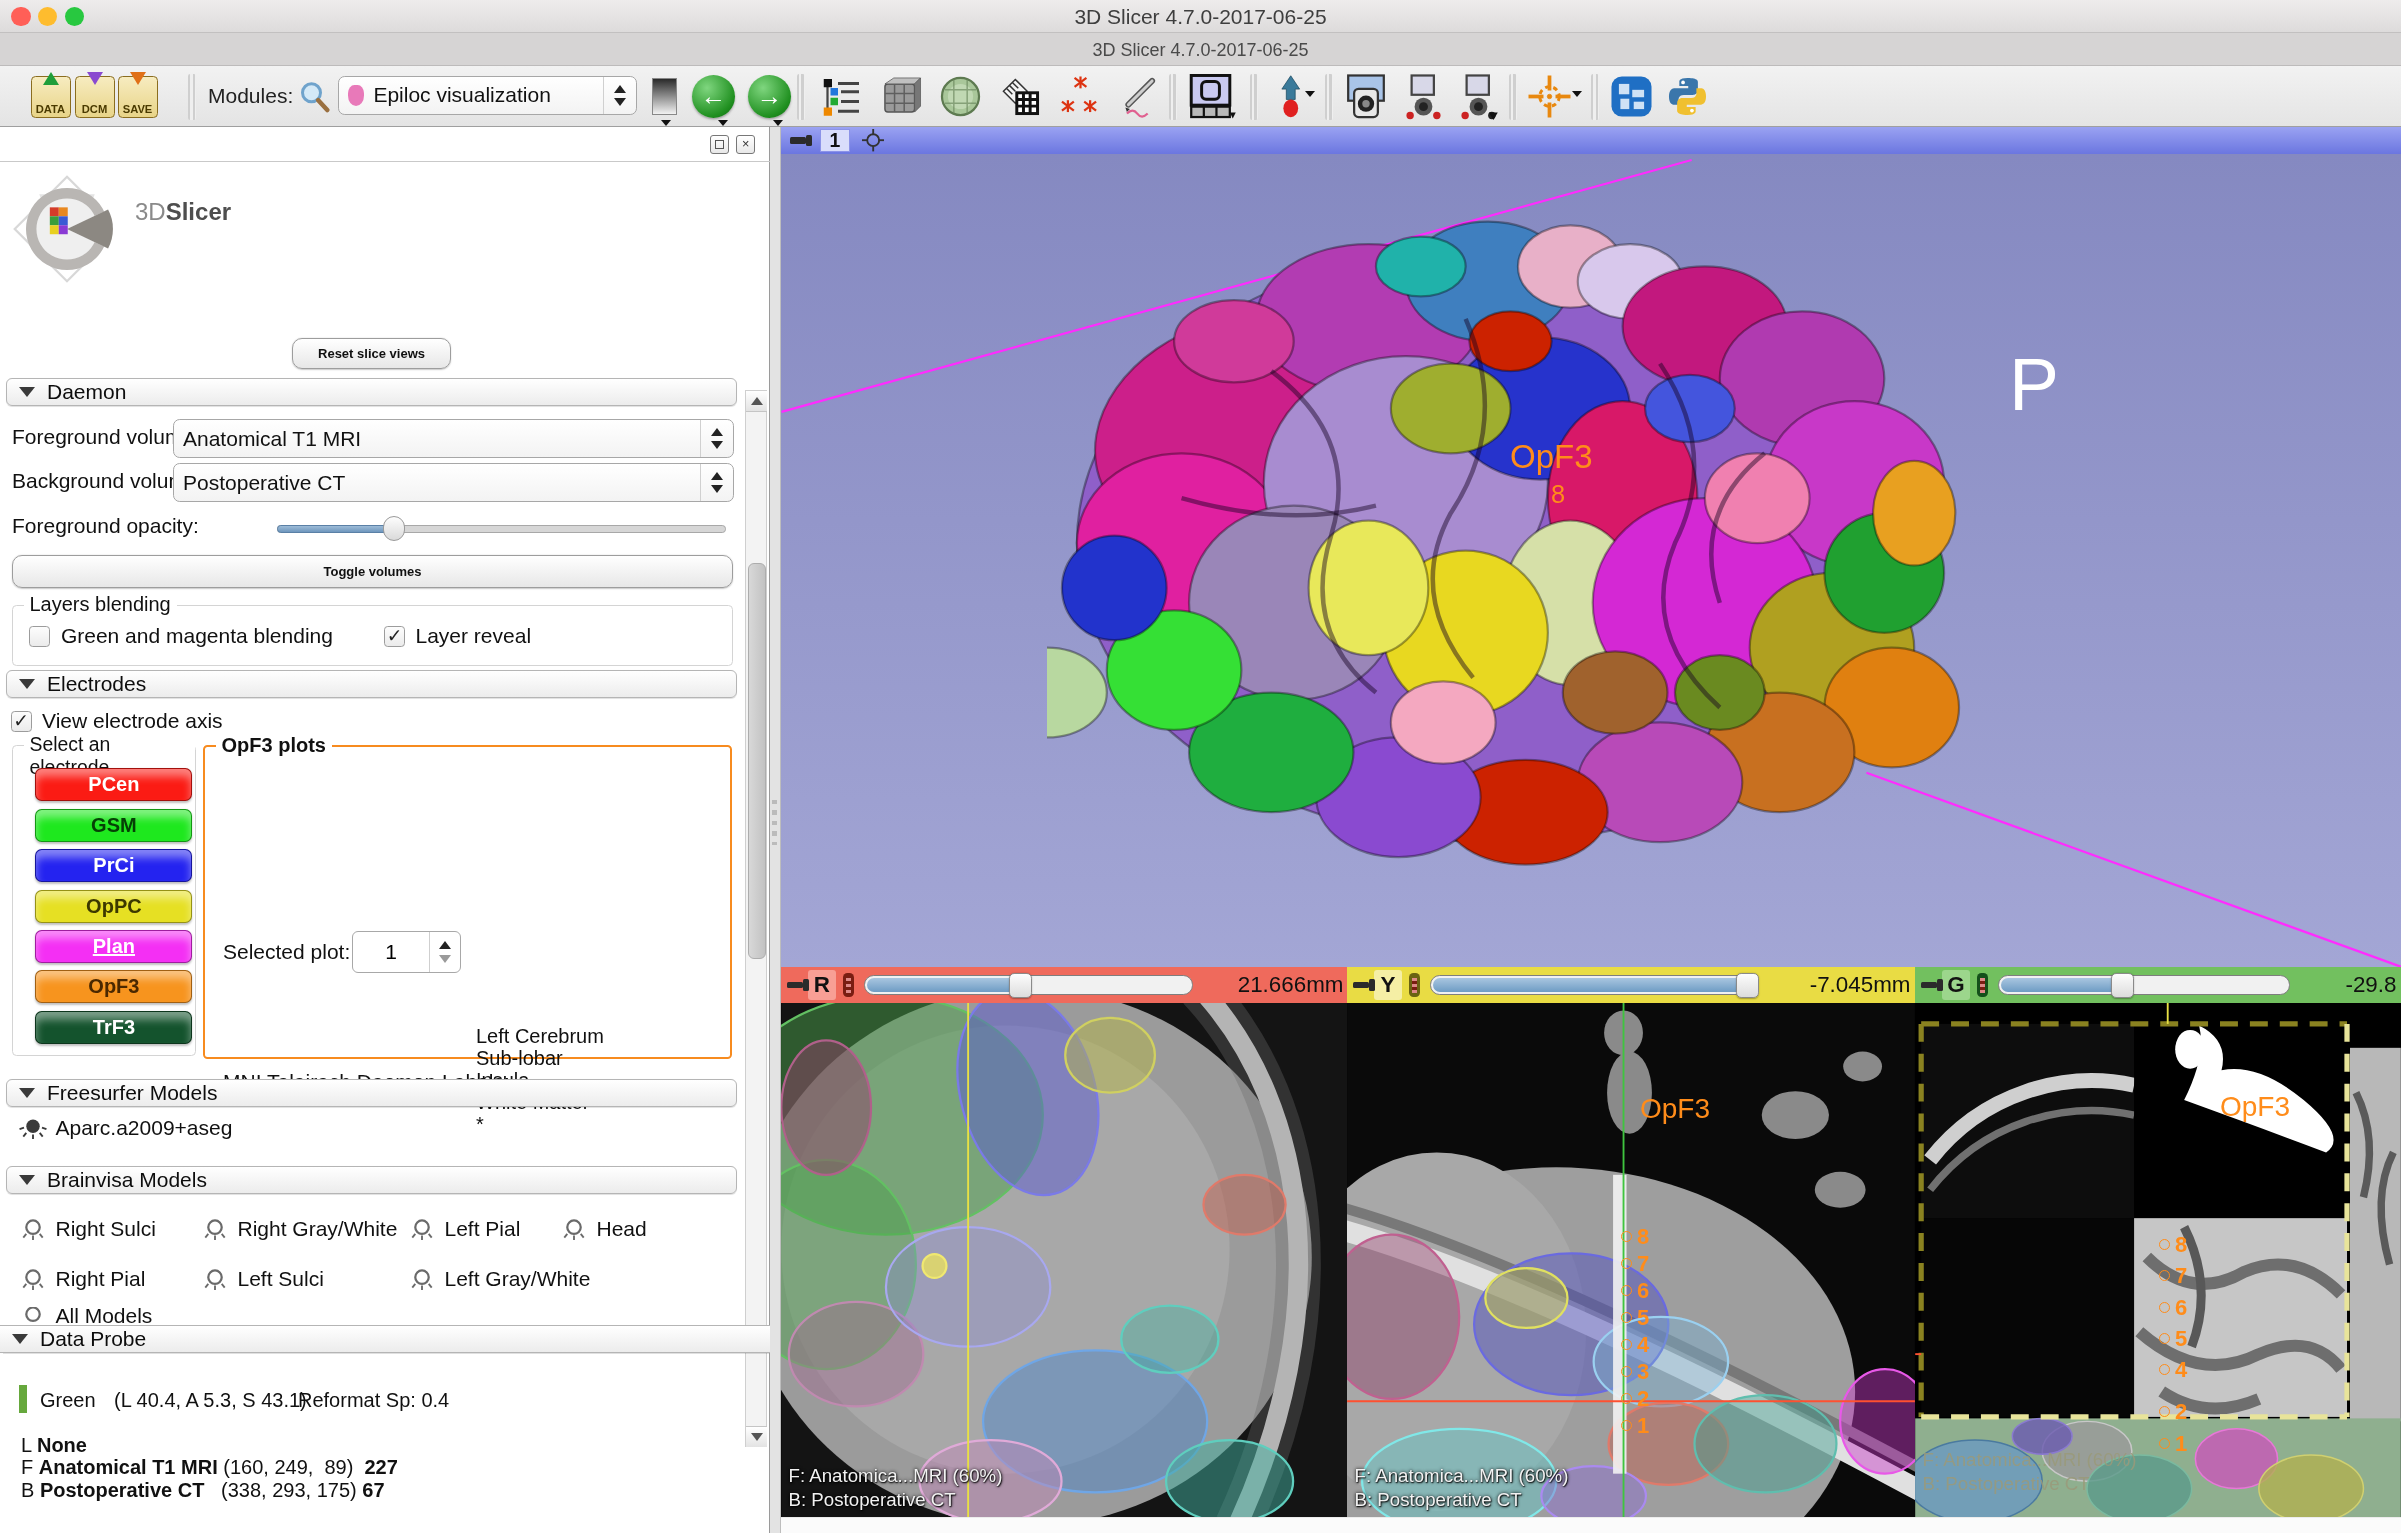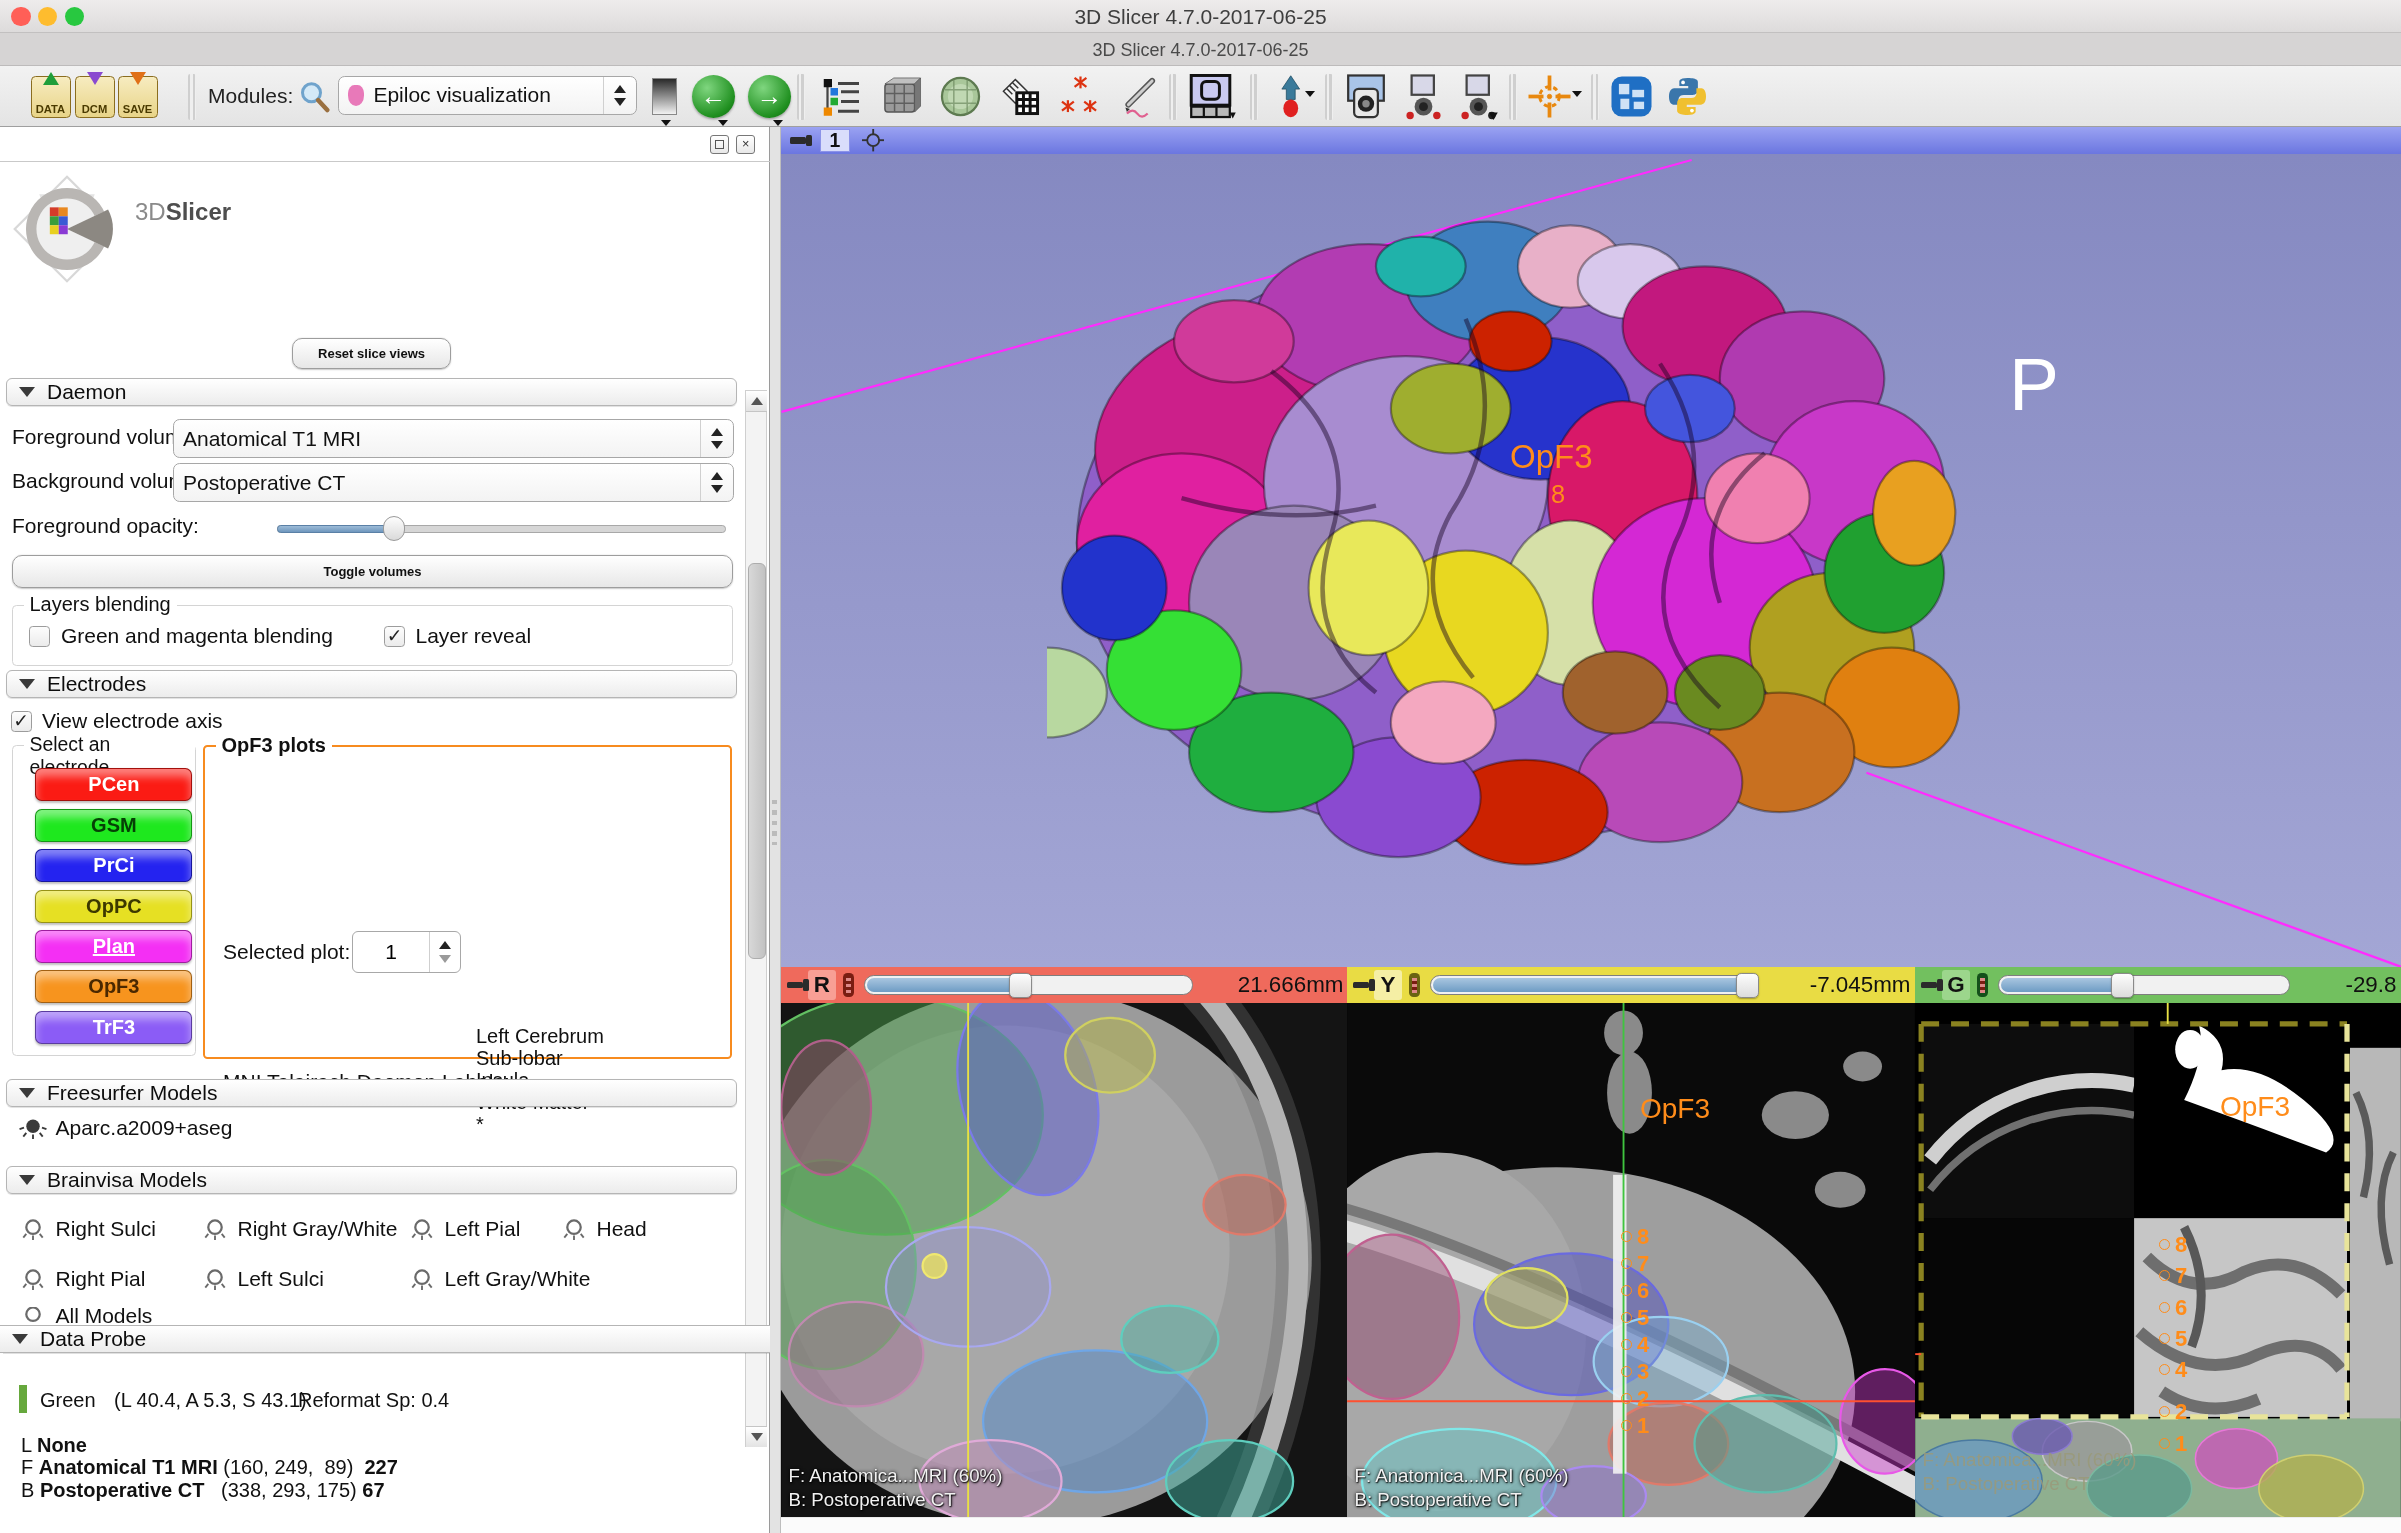--- a/index.html
+++ b/index.html
@@ -368,21 +368,21 @@
       <span>View electrode axis</span>
     </div>
     <div class="abs groupbox" style="left:12px;top:618px;width:184px;height:311px;">
       <span class="gtitle" style="font-size:19.4px;">Select an electrode</span>
       <div class="abs ebtn" style="top: 22.4px; background-color: rgb(251, 27, 20); color: rgb(255, 255, 255);">PCen</div>
       <div class="abs ebtn" style="top: 63px; background-color: rgb(30, 232, 30); color: rgb(6, 64, 6);">GSM</div>
       <div class="abs ebtn" style="top: 103px; background-color: rgb(36, 35, 240); color: rgb(255, 255, 255);">PrCi</div>
       <div class="abs ebtn" style="top: 144px; background-color: rgb(230, 224, 35); color: rgb(60, 56, 0);">OpPC</div>
       <div class="abs ebtn" style="top: 184px; background-color: rgb(244, 47, 244); color: rgb(255, 255, 255); text-decoration: underline;">Plan</div>
       <div class="abs ebtn" style="top: 224px; background-color: rgb(247, 148, 30); color: rgb(74, 40, 0);">OpF3</div>
-      <div class="abs ebtn" style="top: 265px; background-color: #8b5cf6; color: rgb(255, 255, 255);">TrF3</div>
+      <div class="abs ebtn" style="top: 265px; background-color: #14532d; color: rgb(255, 255, 255);">TrF3</div>
     </div>
     <div class="abs groupbox" style="left: 203px; top: 618px; width: 529px; height: 314px; border-width: 2.2px; border-color: rgb(247, 139, 31);">
       <span class="gtitle" style="font-weight:700;">OpF3 plots</span>
       <div class="abs flabel" style="left:18px;top:193px;">Selected plot:</div>
       <div class="abs" style="left:147px;top:184px;width:109px;height:42px;border:0.7px solid #a8a8a8;border-radius:6px;background:#fff;display:flex;">
         <span style="flex:1;display:flex;align-items:center;justify-content:center;font-size:21px;">1</span>
         <span style="width:31px;border-left:0.7px solid #cfcfcf;display:flex;flex-direction:column;align-items:center;justify-content:center;gap:6px;">
             <span class="tri-up"></span>
             <span class="tri-dn dis"></span>
           </span>

